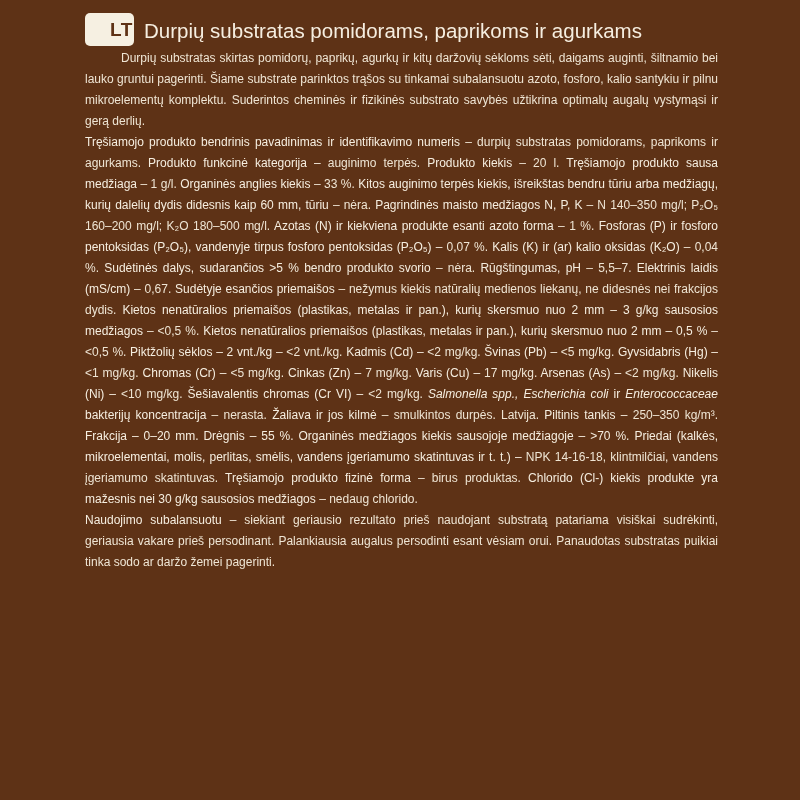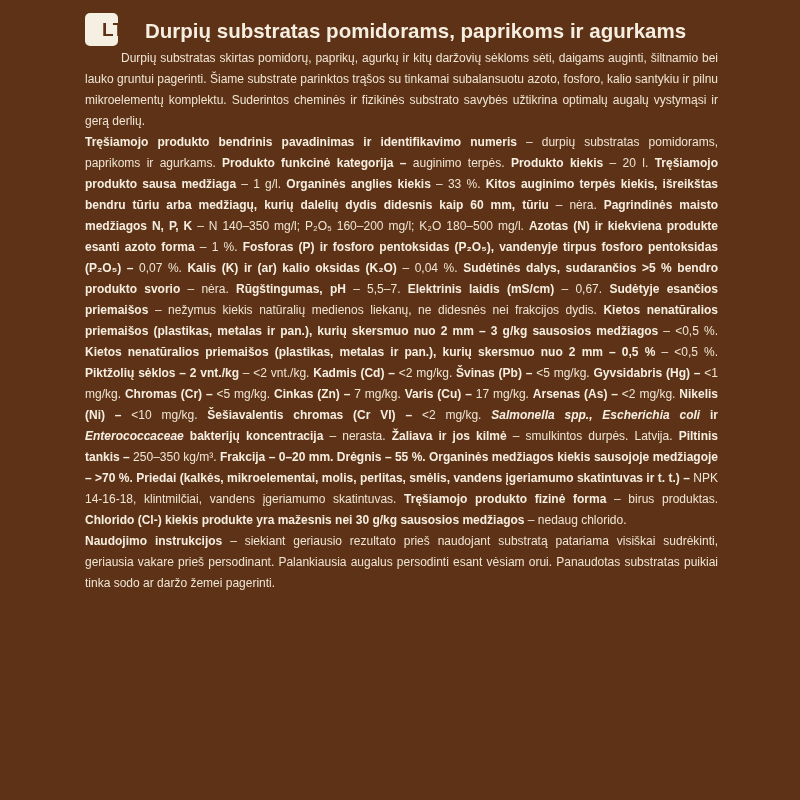--- a/index.html
+++ b/index.html
@@ -24,53 +24,52 @@
     width:633px;
   }
   .title-row{
     display:flex;
     align-items:flex-start;
     gap:10px;
     margin-bottom:2px;
   }
   .lt-badge{
     flex:0 0 auto;
-    width:33px;height:33px;
+    width:49px;height:33px;
     background:var(--badge-bg);
     color:var(--badge-text);
     border-radius:5px;
     display:flex;align-items:center;justify-content:center;
     font-weight:bold;
     font-size:19px;
     letter-spacing:0.5px;
     padding-left:24px;
   }
   .page-title{
     font-size:20.5px;
-    font-weight:bold;
+    font-weight:normal;
     color:var(--text-bold);
     line-height:1.15;
     padding-top:6px;
-    margin-left:17px;
   }
   .para{
     font-size:12px;
     line-height:21px;
     text-align:justify;
     color:var(--text);
   }
   .para.indent{ text-indent:36px; }
-  .para span.b{ font-weight:bold; color:var(--text-bold); }
+  .para span.b{ font-weight:normal; color:var(--text-bold); }
   .para span.i{ font-style:italic; }
 </style>
 </head>
 <body>
 
 <div class="label-root">
   <div class="title-row">
     <div class="lt-badge">LT</div>
     <div class="page-title">Durpių substratas pomidorams, paprikoms ir agurkams</div>
   </div>
   <div class="para indent"><span>Durpių substratas skirtas pomidorų, paprikų, agurkų ir kitų daržovių sėkloms sėti, daigams auginti, šiltnamio bei lauko gruntui pagerinti. Šiame substrate parinktos trąšos su tinkamai subalansuotu azoto, fosforo, kalio santykiu ir pilnu mikroelementų komplektu. Suderintos cheminės ir fizikinės substrato savybės užtikrina optimalų augalų vystymąsi ir gerą derlių.</span></div>
   <div class="para"><span class="b">Tręšiamojo produkto bendrinis pavadinimas ir identifikavimo numeris</span><span> – durpių substratas pomidorams, paprikoms ir agurkams. </span><span class="b">Produkto funkcinė kategorija –</span><span> auginimo terpės. </span><span class="b">Produkto kiekis</span><span> – 20 l. </span><span class="b">Tręšiamojo produkto sausa medžiaga</span><span> – 1 g/l. </span><span class="b">Organinės anglies kiekis</span><span> – 33 %. </span><span class="b">Kitos auginimo terpės kiekis, išreikštas bendru tūriu arba medžiagų, kurių dalelių dydis didesnis kaip 60 mm, tūriu</span><span> – nėra. </span><span class="b">Pagrindinės maisto medžiagos N, P, K</span><span> – N 140–350 mg/l; P₂O₅ 160–200 mg/l; K₂O 180–500 mg/l. </span><span class="b">Azotas (N) ir kiekviena produkte esanti azoto forma</span><span> – 1 %. </span><span class="b">Fosforas (P) ir fosforo pentoksidas (P₂O₅), vandenyje tirpus fosforo pentoksidas (P₂O₅) –</span><span> 0,07 %. </span><span class="b">Kalis (K) ir (ar) kalio oksidas (K₂O)</span><span> – 0,04 %. </span><span class="b">Sudėtinės dalys, sudarančios &gt;5 % bendro produkto svorio</span><span> – nėra. </span><span class="b">Rūgštingumas, pH</span><span> – 5,5–7. </span><span class="b">Elektrinis laidis (mS/cm)</span><span> – 0,67. </span><span class="b">Sudėtyje esančios priemaišos</span><span> – nežymus kiekis natūralių medienos liekanų,  ne didesnės nei frakcijos dydis. </span><span class="b">Kietos nenatūralios  priemaišos (plastikas, metalas ir pan.), kurių skersmuo  nuo 2 mm – 3 g/kg sausosios medžiagos</span><span> – &lt;0,5 %. </span><span class="b">Kietos nenatūralios  priemaišos (plastikas, metalas ir pan.), kurių skersmuo  nuo 2 mm – 0,5 %</span><span> – &lt;0,5 %. </span><span class="b">Piktžolių sėklos – 2 vnt./kg</span><span> – &lt;2 vnt./kg. </span><span class="b">Kadmis (Cd) –</span><span> &lt;2 mg/kg. </span><span class="b">Švinas (Pb) –</span><span> &lt;5 mg/kg. </span><span class="b">Gyvsidabris (Hg) –</span><span> &lt;1 mg/kg. </span><span class="b">Chromas (Cr) –</span><span> &lt;5 mg/kg. </span><span class="b">Cinkas (Zn) –</span><span> 7 mg/kg. </span><span class="b">Varis (Cu) –</span><span> 17 mg/kg. </span><span class="b">Arsenas (As) –</span><span> &lt;2 mg/kg. </span><span class="b">Nikelis (Ni) –</span><span> &lt;10 mg/kg. </span><span class="b">Šešiavalentis chromas (Cr VI) –</span><span> &lt;2 mg/kg. </span><span class="b i">Salmonella spp., Escherichia coli</span><span class="b"> ir </span><span class="b i">Enterococcaceae</span><span class="b"> bakterijų koncentracija</span><span> – nerasta. </span><span class="b">Žaliava ir jos kilmė</span><span> – smulkintos durpės. Latvija. </span><span class="b">Piltinis tankis –</span><span> 250–350 kg/m³. </span><span class="b">Frakcija – 0–20 mm. Drėgnis – 55 %. Organinės medžiagos kiekis sausojoje medžiagoje – &gt;70 %. </span><span class="b">Priedai (kalkės, mikroelementai, molis, perlitas, smėlis, vandens įgeriamumo skatintuvas ir t. t.) –</span><span> NPK 14-16-18, klintmilčiai, vandens įgeriamumo skatintuvas. </span><span class="b">Tręšiamojo produkto fizinė forma</span><span> – birus produktas. </span><span class="b">Chlorido (Cl-) kiekis produkte yra mažesnis nei 30 g/kg sausosios medžiagos</span><span> – nedaug chlorido.</span></div>
-  <div class="para"><span class="b">Naudojimo instrukcijos</span><span> – siekiant geriausio rezultato prieš naudojant substratą patariama visiškai sudrėkinti, geriausia vakare prieš persodinant. Palankiausia augalus persodinti esant vėsiam orui. Panaudotas substratas puikiai tinka sodo ar daržo  žemei pagerinti.</span></div>
+  <div class="para"><span class="b">Naudojimo subalansuotu</span><span> – siekiant geriausio rezultato prieš naudojant substratą patariama visiškai sudrėkinti, geriausia vakare prieš persodinant. Palankiausia augalus persodinti esant vėsiam orui. Panaudotas substratas puikiai tinka sodo ar daržo  žemei pagerinti.</span></div>
 
 </div>
 
 </body></html>

